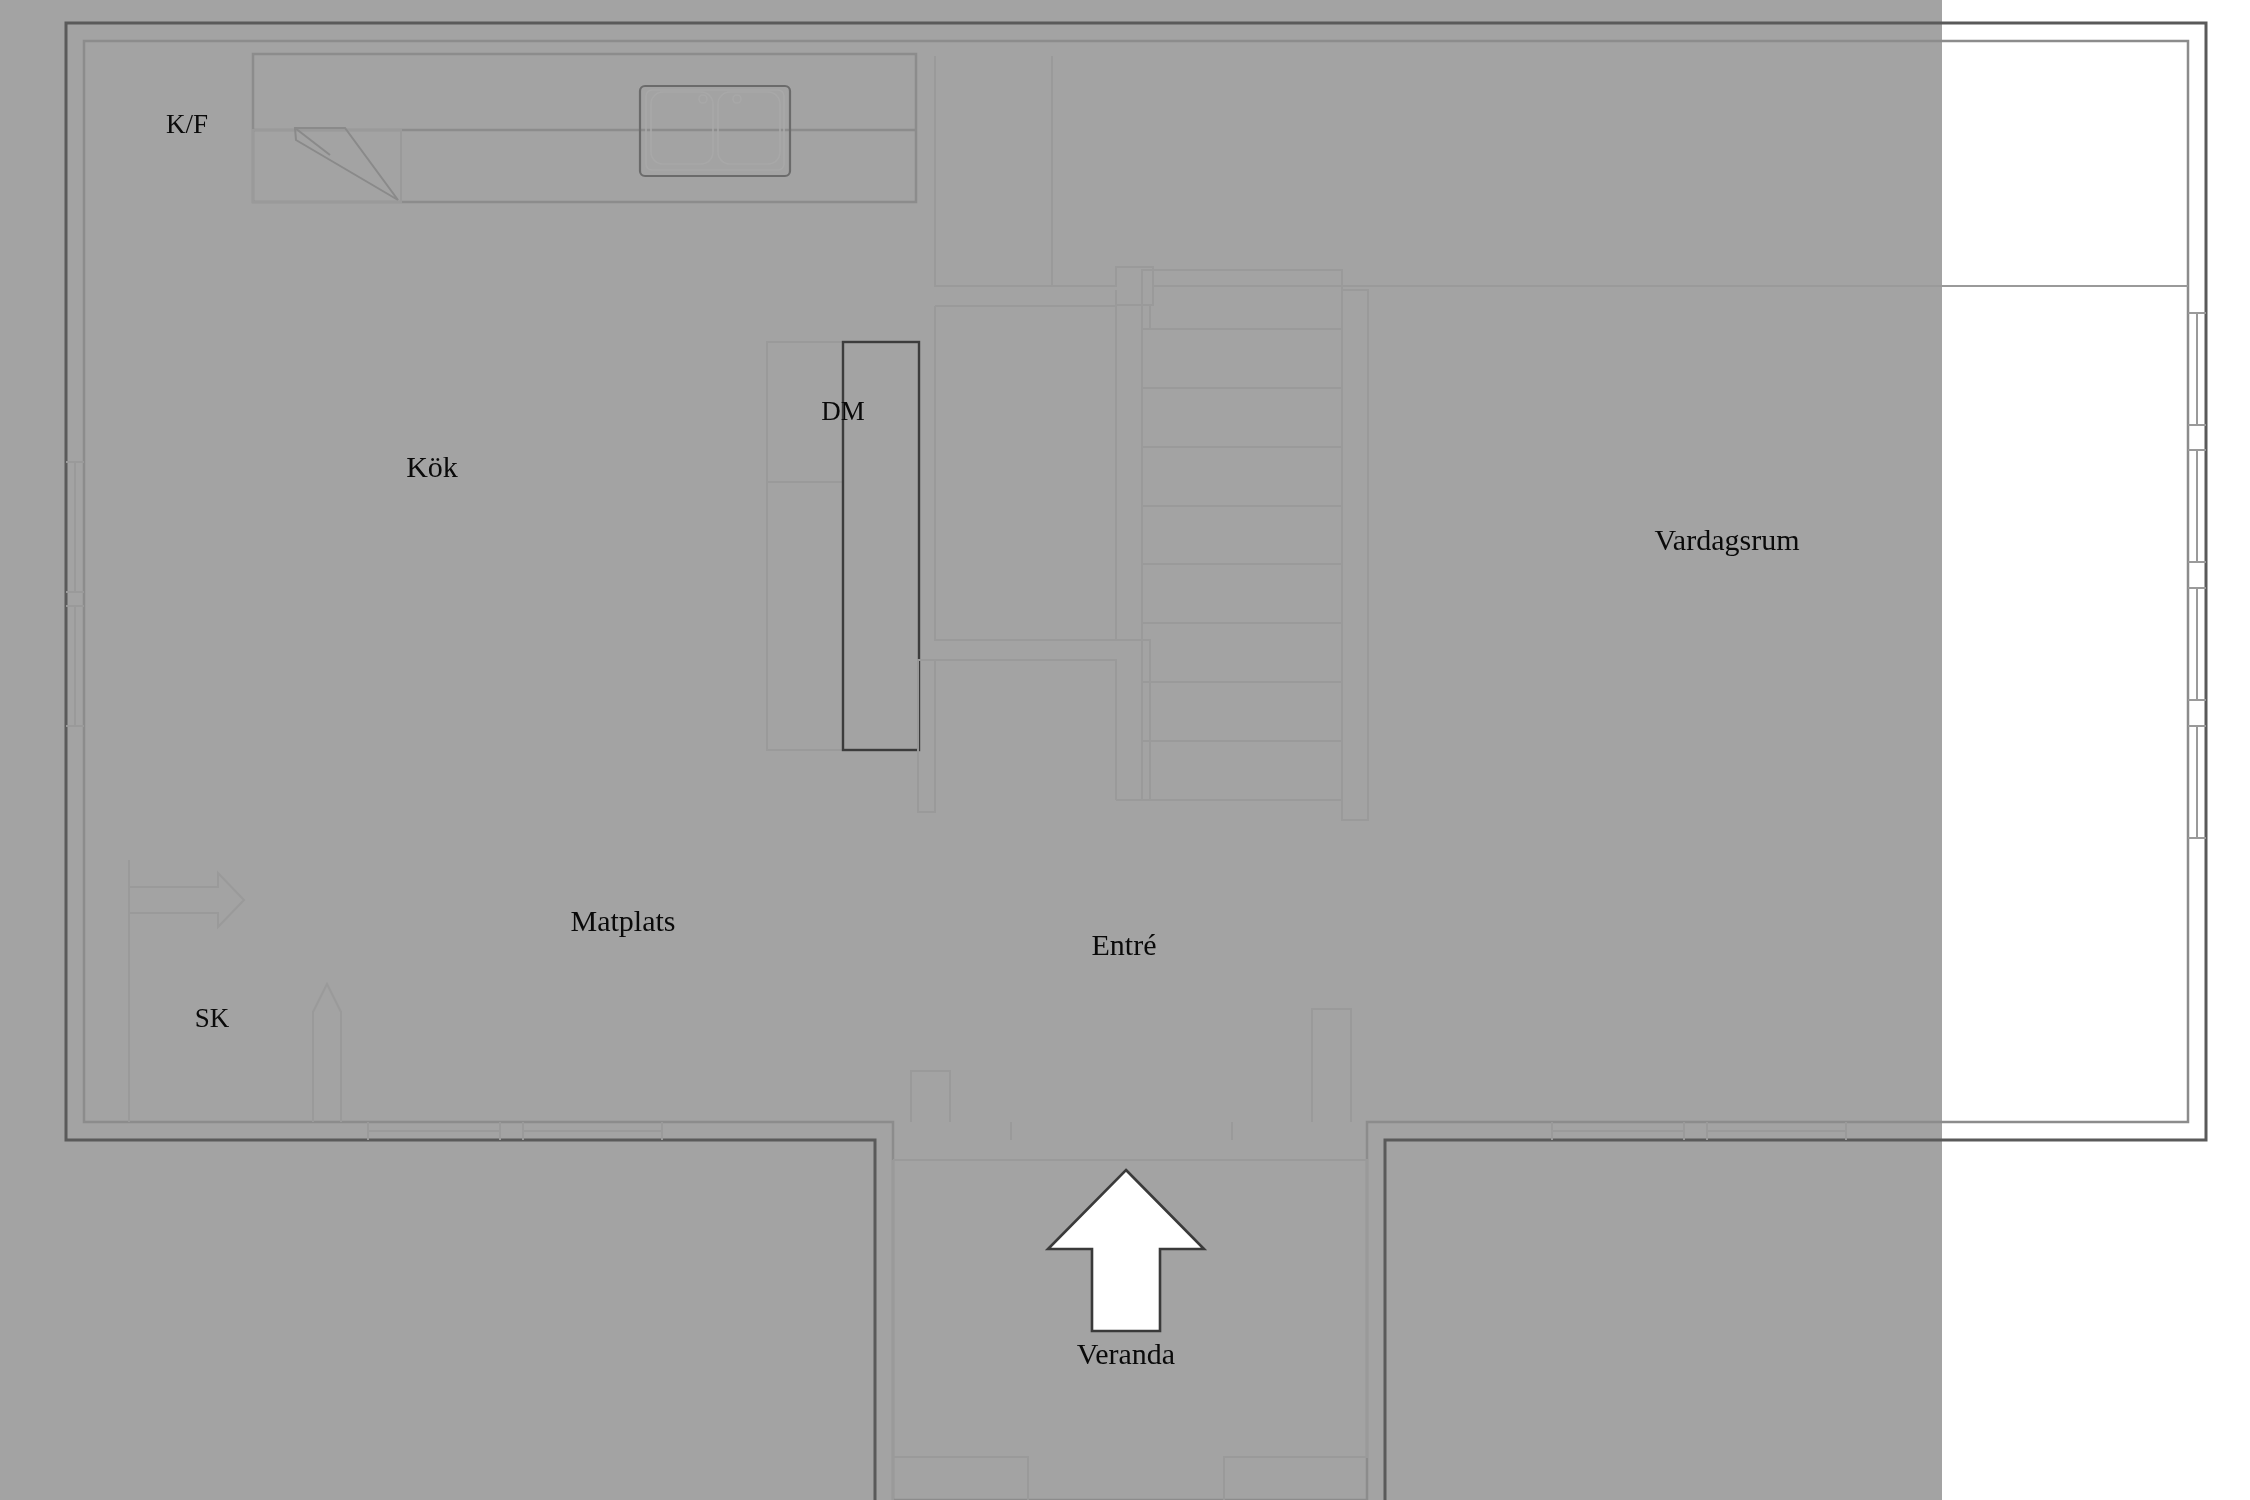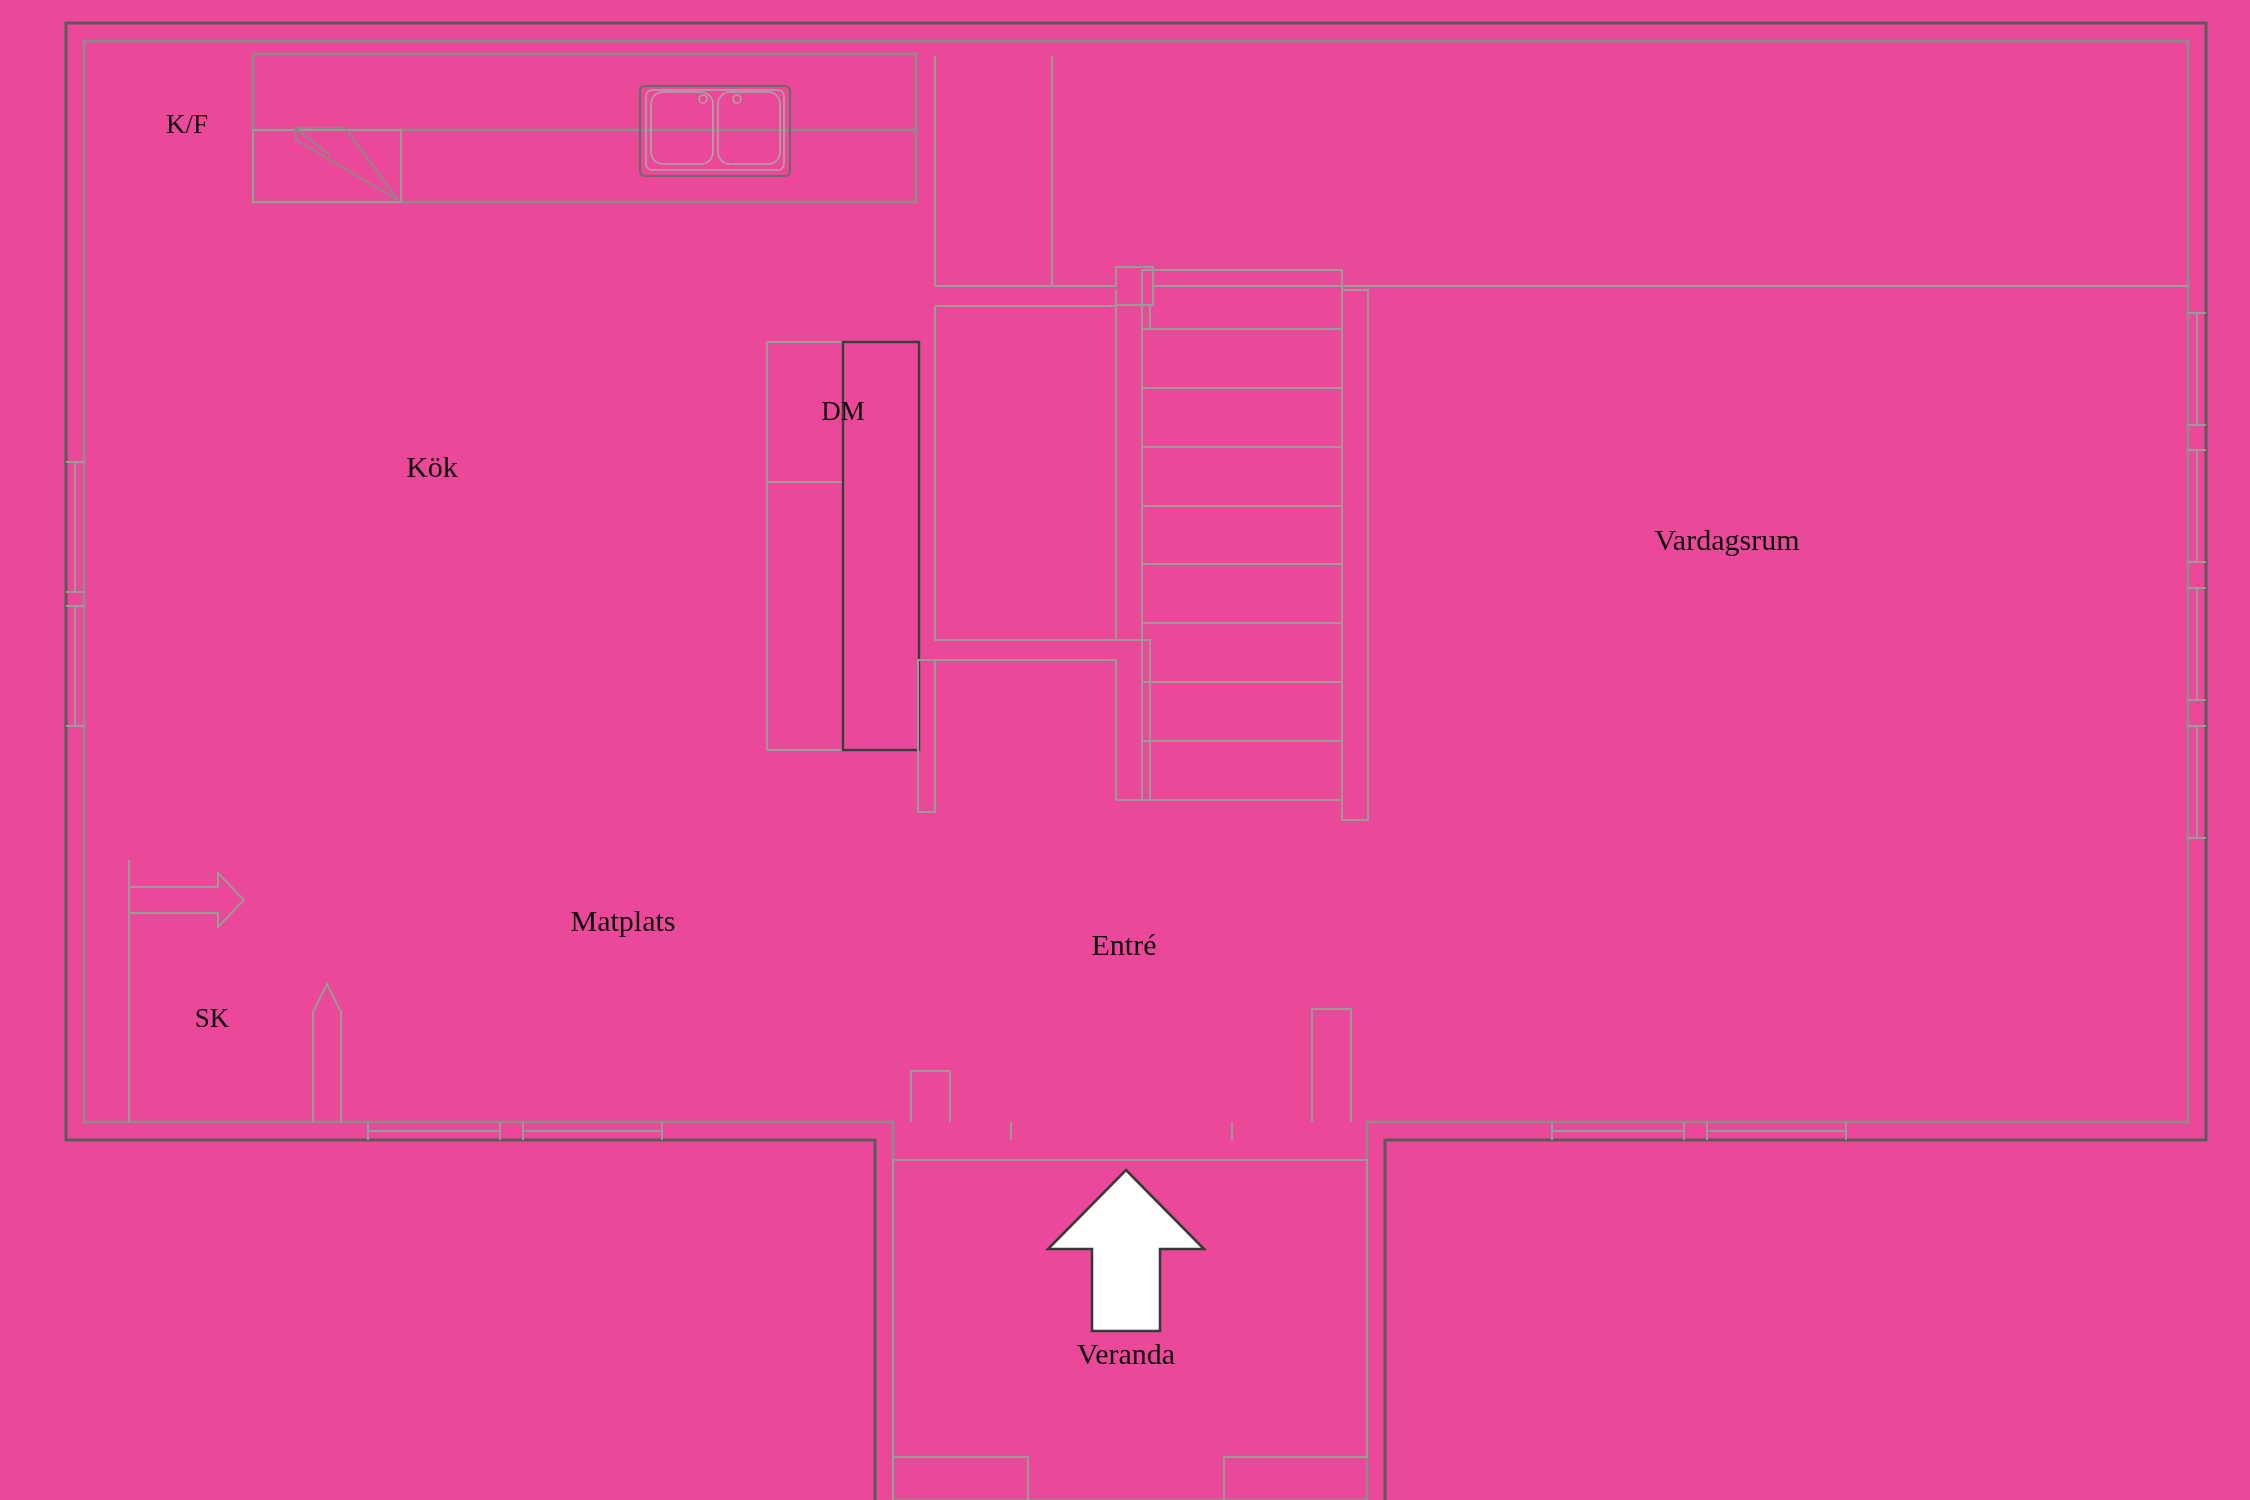--- a/index.html
+++ b/index.html
@@ -6,23 +6,23 @@
     margin: 0;
     padding: 0;
     background: #ffffff;
     width: 2250px;
     height: 1500px;
     overflow: hidden;
     font-family: "Liberation Serif", "DejaVu Serif", serif;
   }
   #floorplan-root {
     position: relative;
-    width: 2250px;
+    width: 1942px;
     height: 1500px;
-    background: #ec4899;
+    background: #a3a3a3;
   }
   svg#plan-svg {
     display: block;
     width: 2250px;
     height: 1500px;
   }
   .wall-outer {
     fill: none;
     stroke: #5a5a5a;
     stroke-width: 3;

